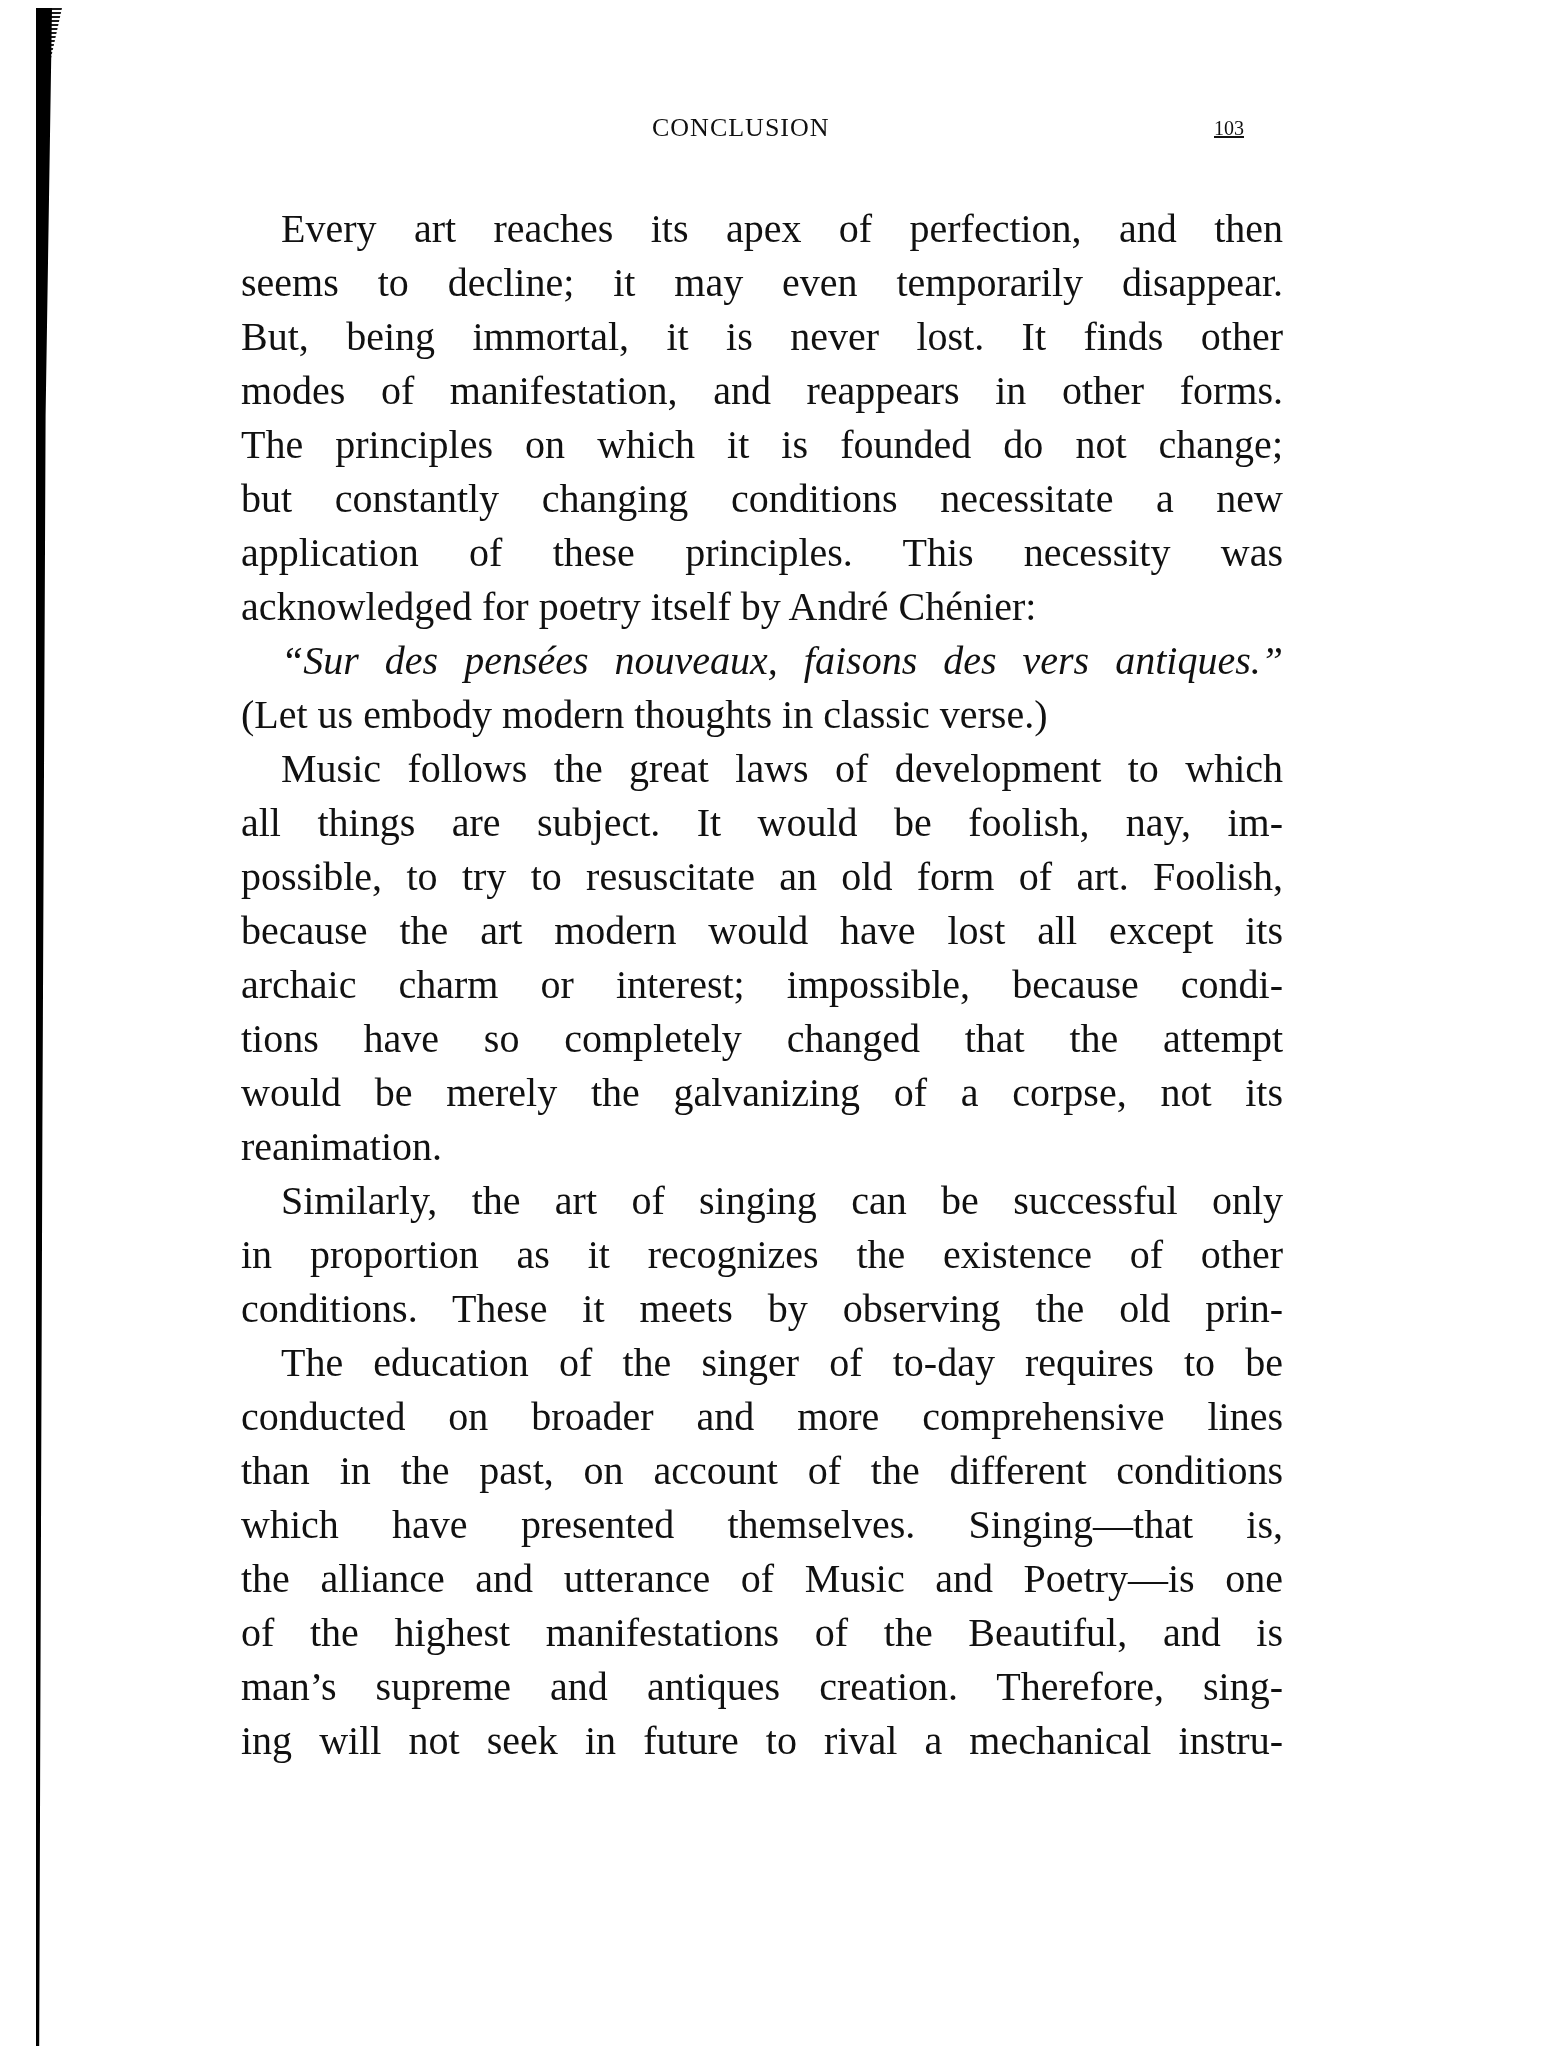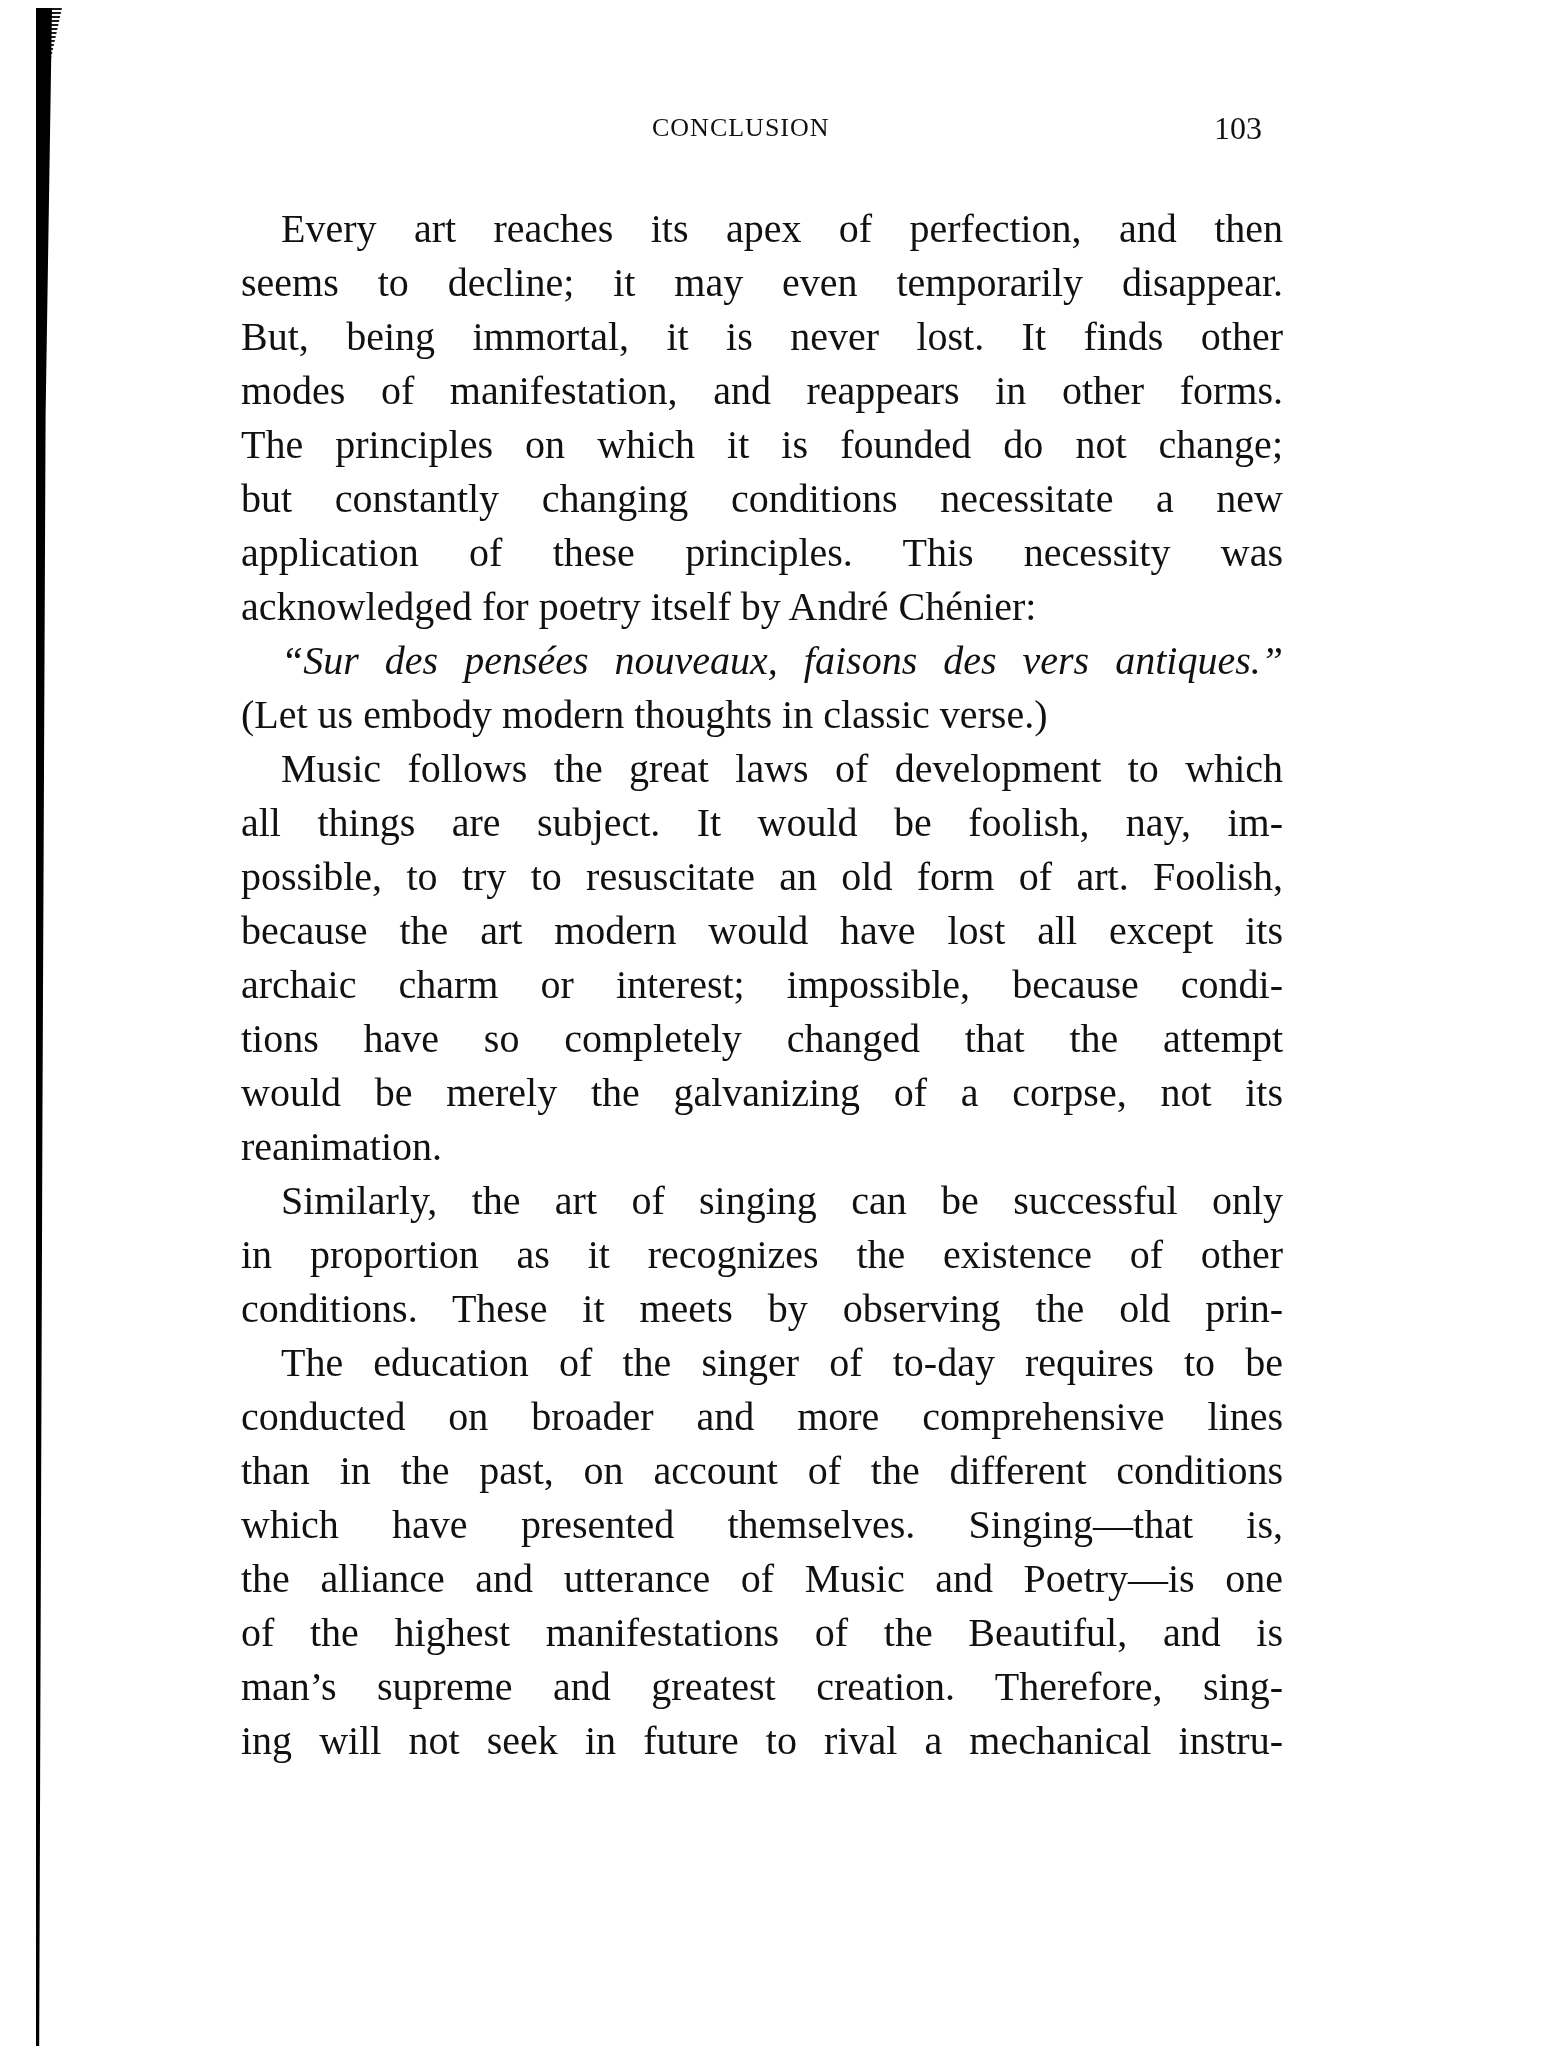--- a/index.html
+++ b/index.html
@@ -46,22 +46,23 @@
       left: 652px;
       top: 0;
       font-size: 26px;
       letter-spacing: 1px;
       line-height: 40px;
     }
     .page-number {
       position: absolute;
       left: 1214px;
       top: 0;
-      font-size: 32px;
+      font-size: 20px;
       line-height: 40px;
+      text-decoration: underline;
     }
     .text-block {
       position: absolute;
       left: 241px;
       top: 202px;
       width: 1042px;
     }
     .line {
       display: block;
       height: 54px;
@@ -134,17 +135,17 @@
     <span class="line">conditions.  These it meets by observing the old prin-</span>
   </div>
 
   <div class="paragraph">
     <span class="line indent">The education of the singer of to-day requires to be</span>
     <span class="line">conducted on broader and more comprehensive lines</span>
     <span class="line">than in the past, on account of the different conditions</span>
     <span class="line">which have presented themselves.  Singing—that is,</span>
     <span class="line">the alliance and utterance of Music and Poetry—is one</span>
     <span class="line">of the highest manifestations of the Beautiful, and is</span>
-    <span class="line">man’s supreme and greatest creation.  Therefore, sing-</span>
+    <span class="line">man’s supreme and antiques creation.  Therefore, sing-</span>
     <span class="line">ing will not seek in future to rival a mechanical instru-</span>
   </div>
 
 </main>
 
 </body></html>

